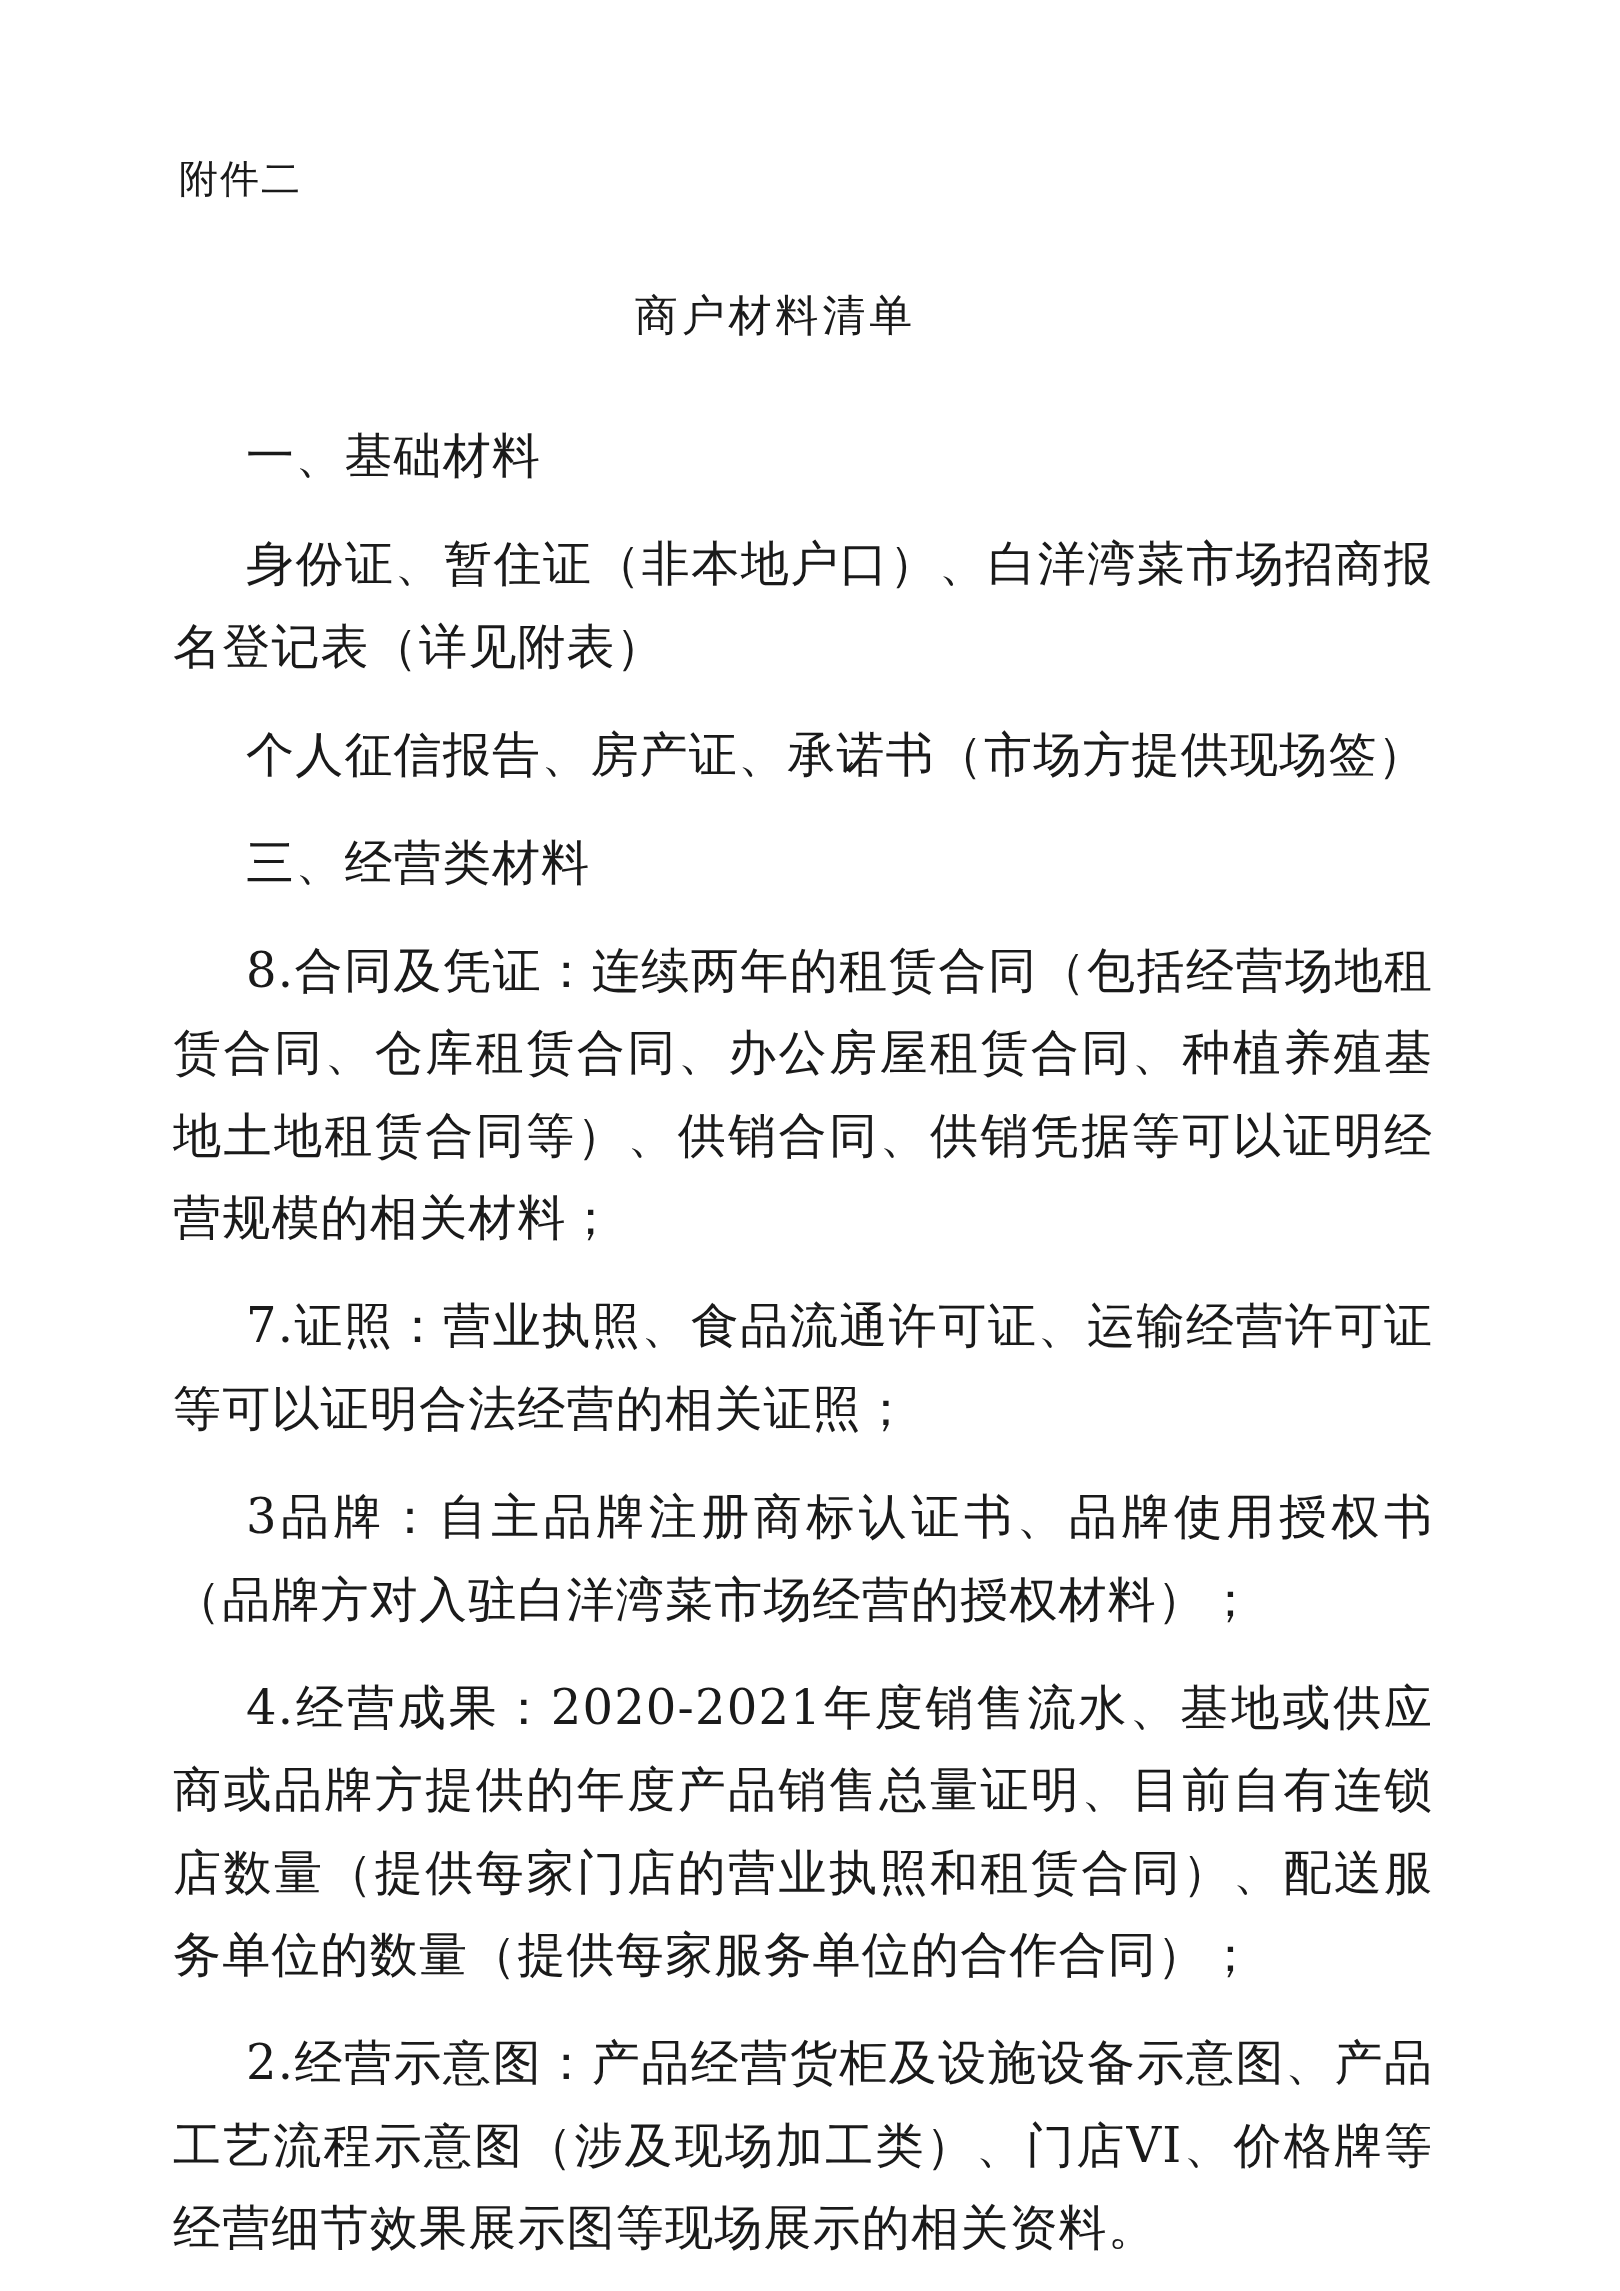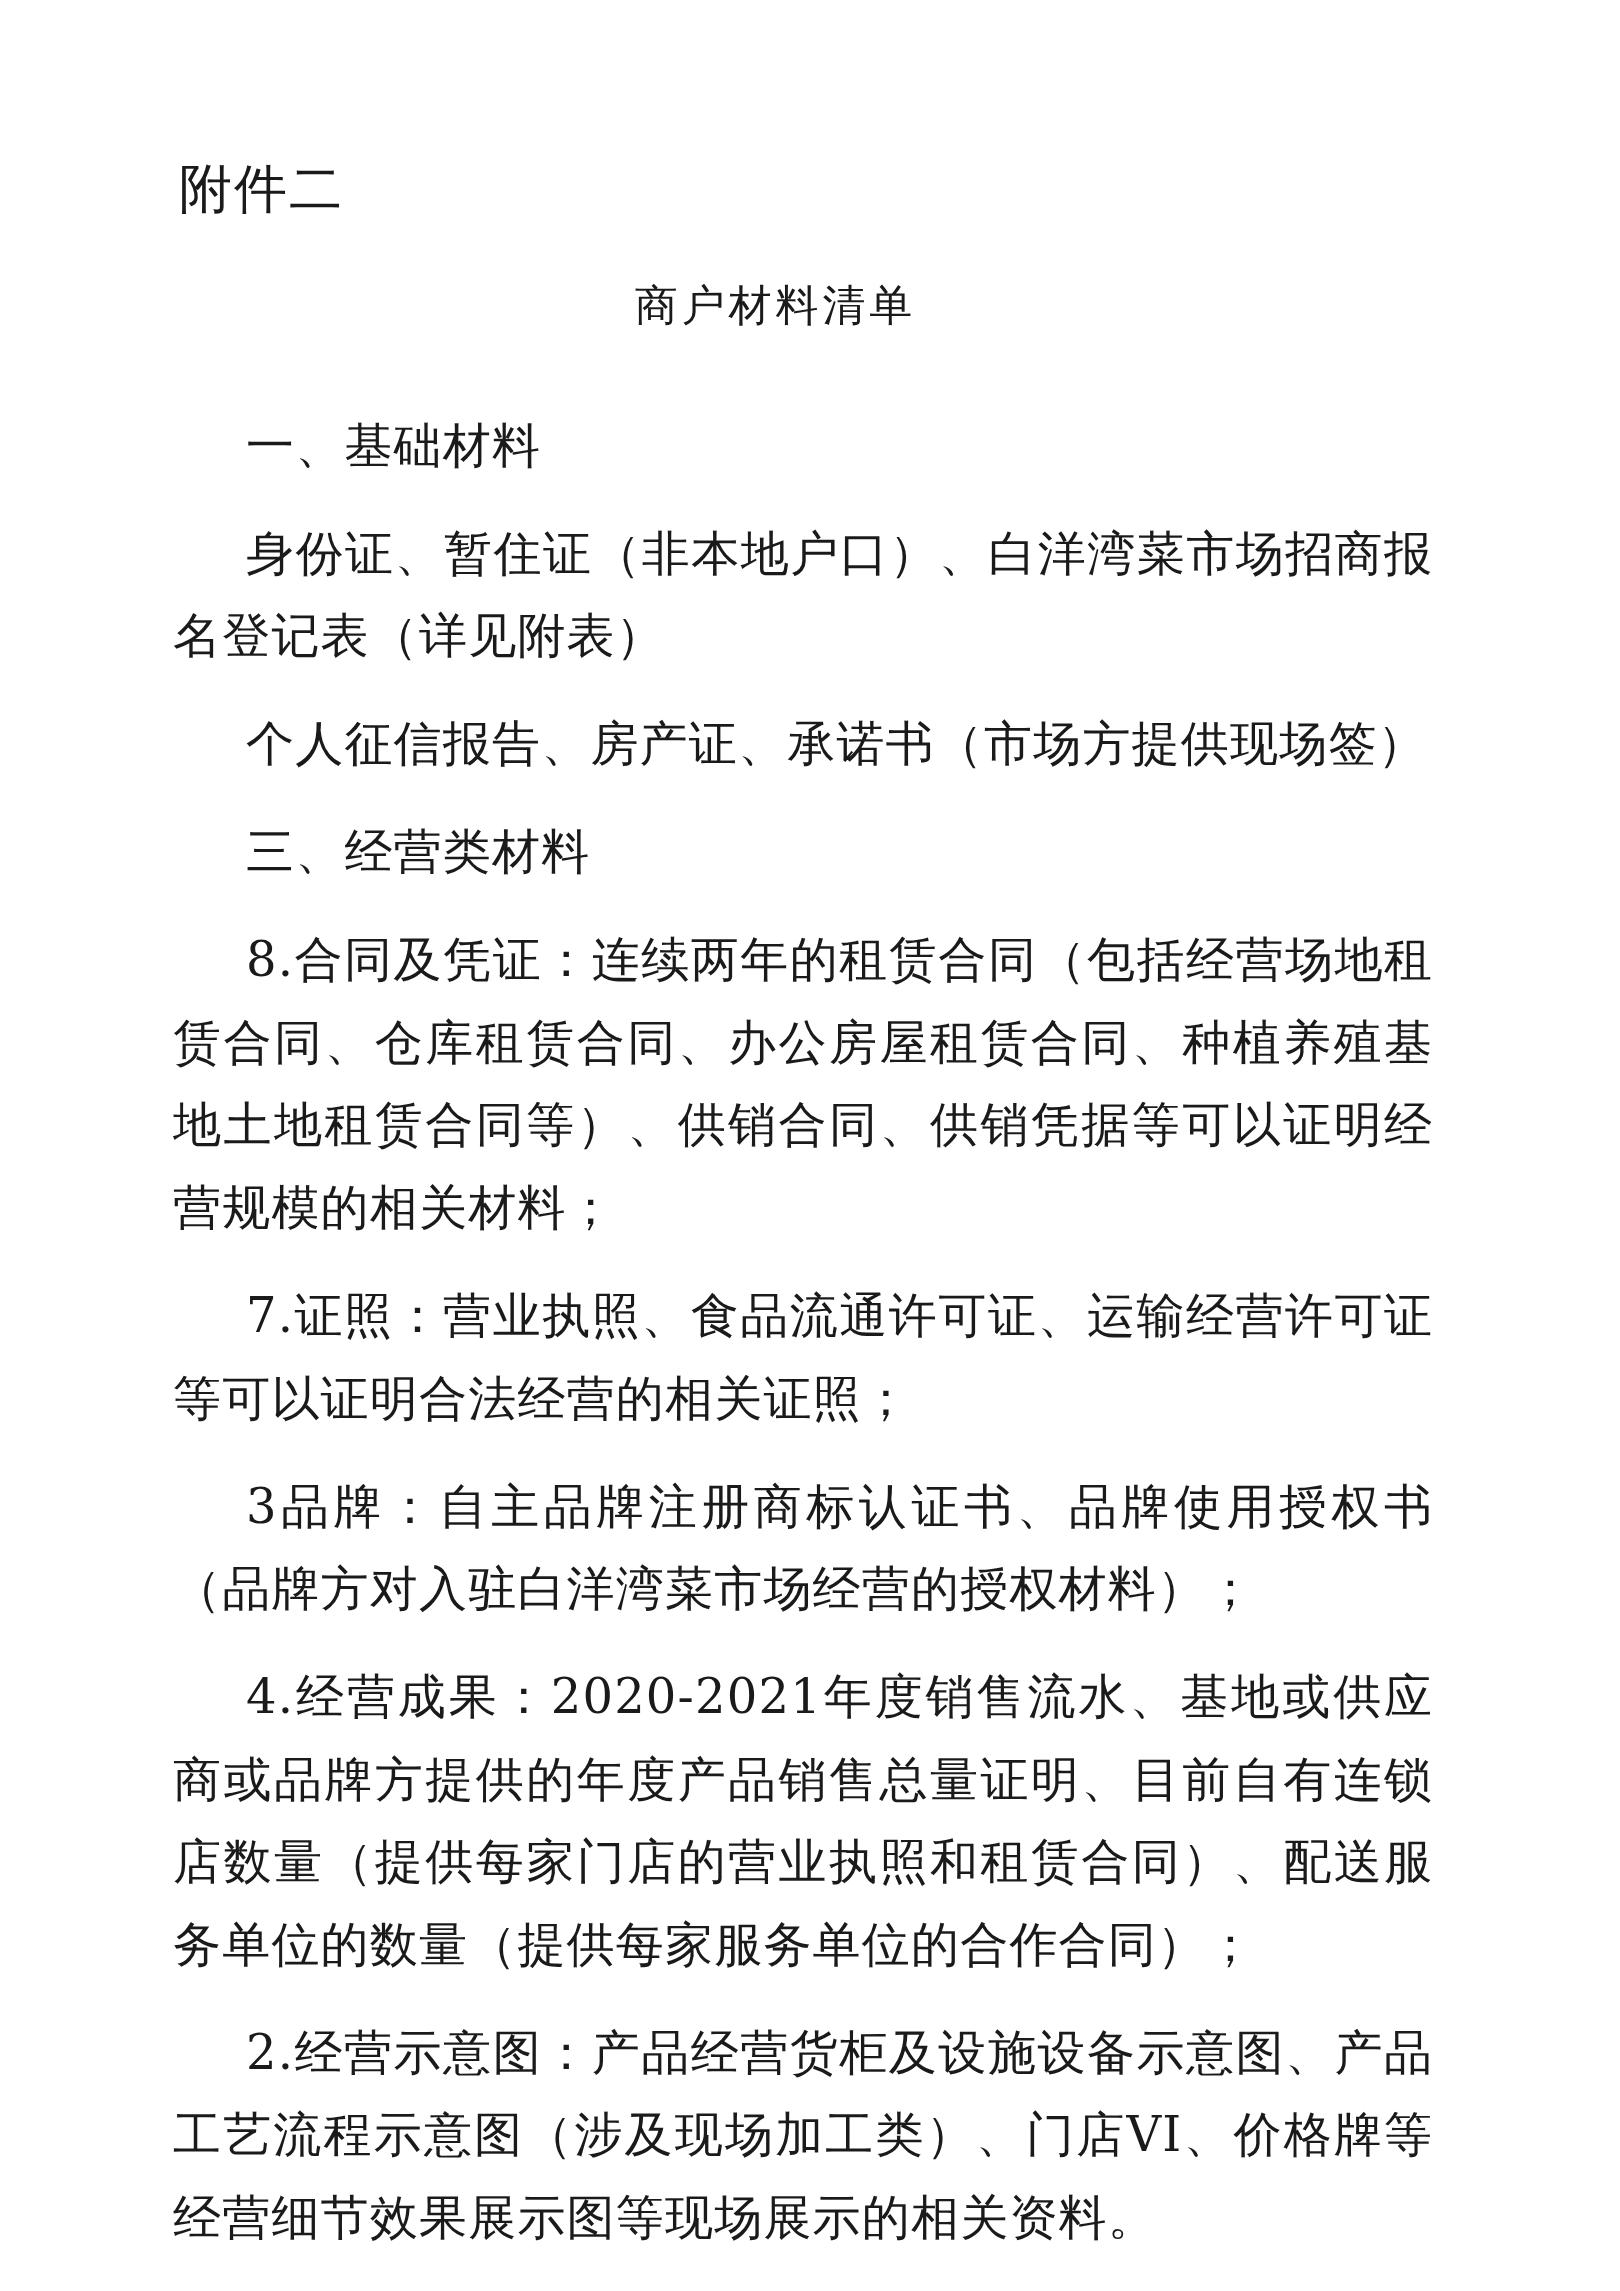--- a/index.html
+++ b/index.html
@@ -17,32 +17,32 @@
     overflow: hidden;
   }
   .page {
     box-sizing: border-box;
     width: 1620px;
     height: 2292px;
     padding: 125px 173px 0 173px;
     background: #fff;
   }
   .attachment-label {
-    font-size: 53px;
+    font-size: 39px;
     line-height: 1.4;
     letter-spacing: 2px;
     margin: 0 0 0 5.9px;
     padding-top: 27.4px;
     font-weight: 400;
   }
   .doc-title {
     font-size: 43px;
     letter-spacing: 3.9px;
     text-align: center;
-    margin: 50px 0 0 0;
+    margin: 80px 0 0 0;
     font-weight: 400;
     padding-right: 69px;
   }
   .body-block {
     margin-top: 69px;
   }
   .para {
     font-size: 48px;
     line-height: 1.72;
     letter-spacing: 1.2px;

